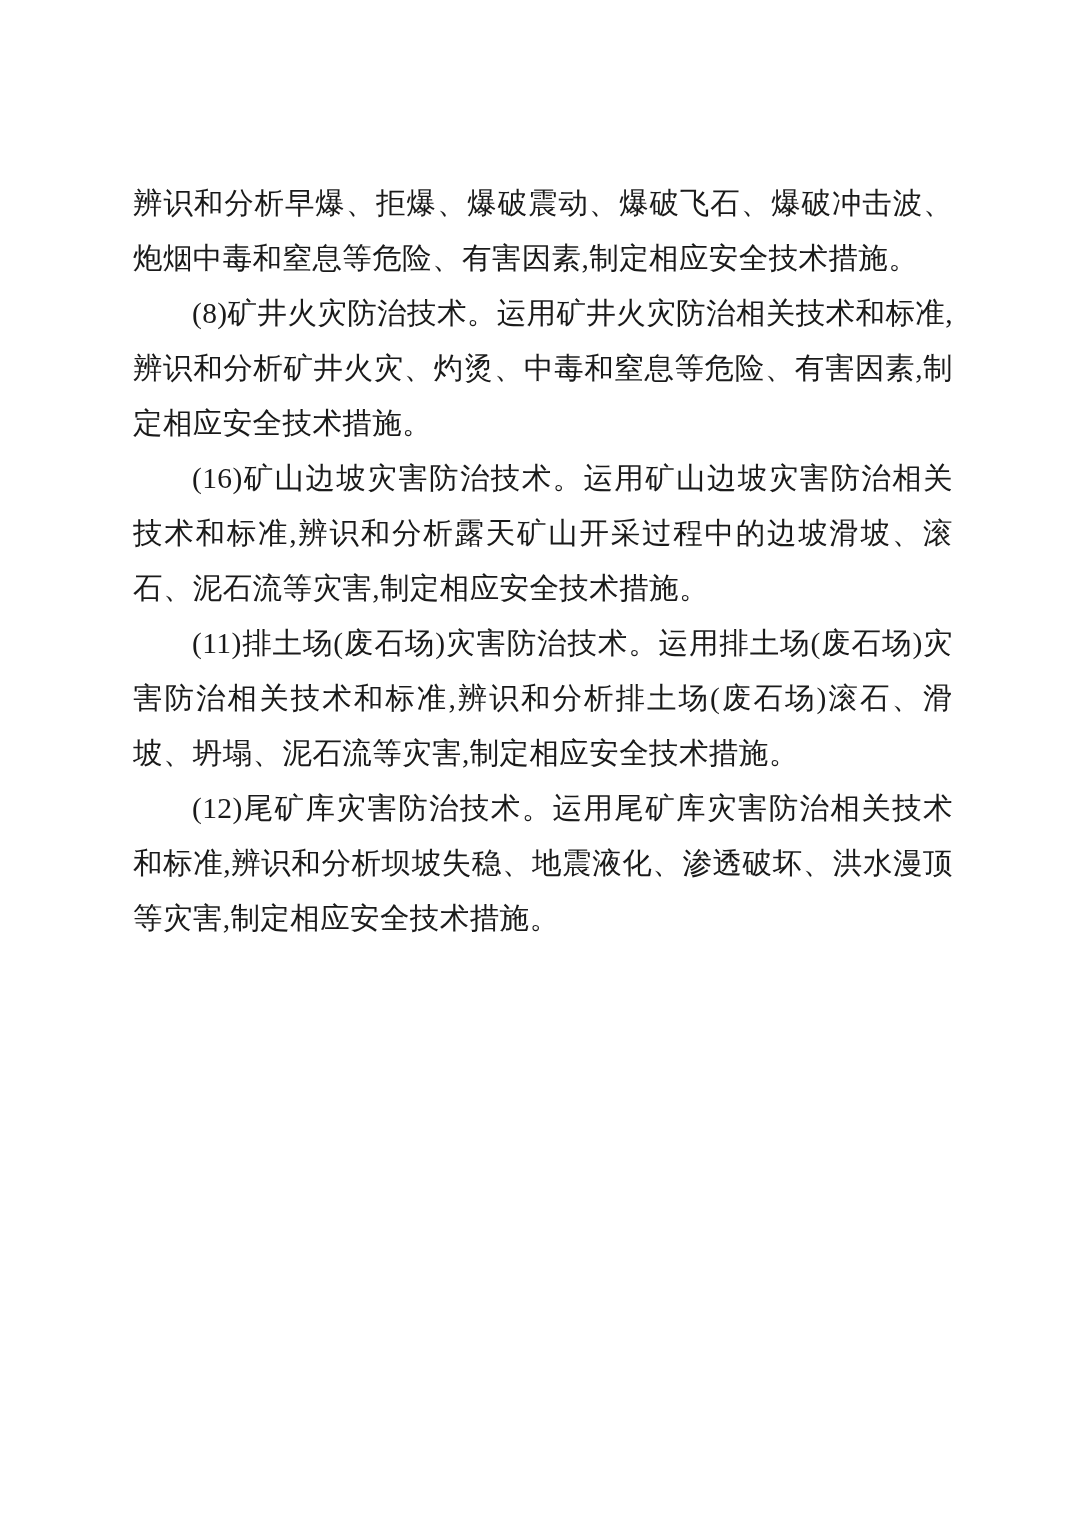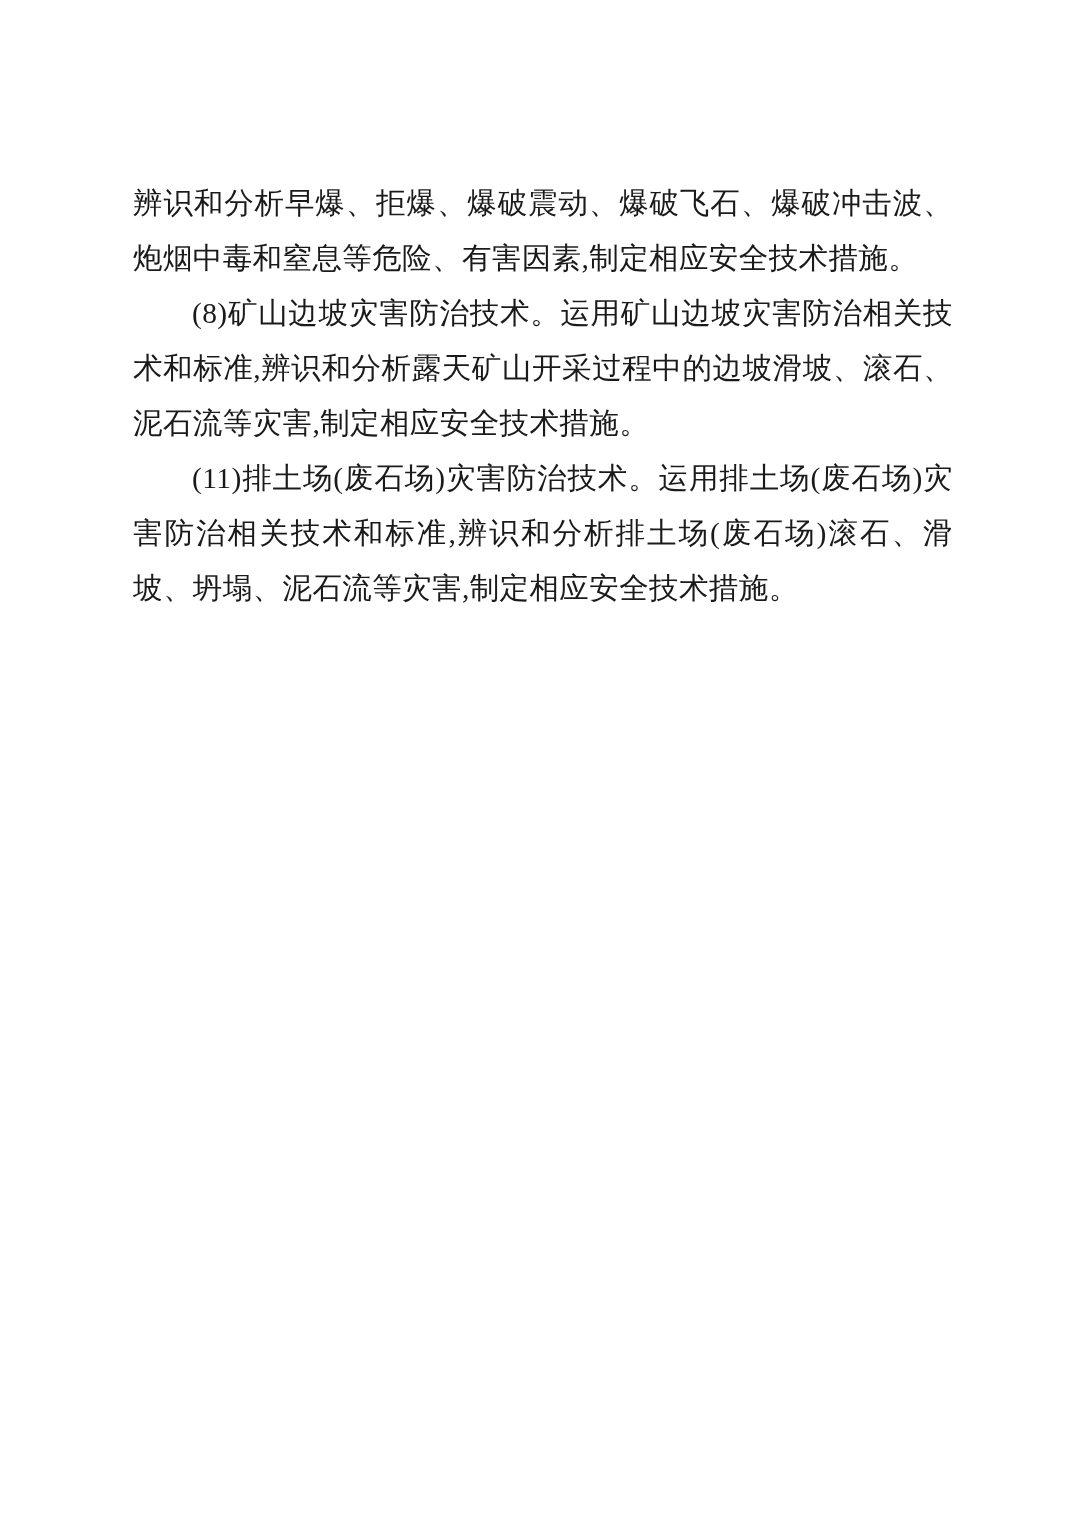--- a/index.html
+++ b/index.html
@@ -51,16 +51,18 @@
     letter-spacing: 6px;
     font-family: "Liberation Serif", "DejaVu Serif", serif;
   }
 </style>
 </head>
 <body>
 
 <div class="page">
   <div class="content">
     <p class="para">辨识和分析早爆、拒爆、爆破震动、爆破飞石、爆破冲击波、炮烟中毒和窒息等危险、有害因素,制定相应安全技术措施。</p>
-    <p class="para indent">(8)矿山边坡灾害防治技术。运用矿山边坡灾害防治相关技术和标准,辨识和分析露天矿山开采过程中的边坡滑坡、滚石、泥石流等灾害,制定相应安全技术措施。</p>
+    <p class="para indent">(8)矿井火灾防治技术。运用矿井火灾防治相关技术和标准,辨识和分析矿井火灾、灼烫、中毒和窒息等危险、有害因素,制定相应安全技术措施。</p>
+    <p class="para indent">(16)矿山边坡灾害防治技术。运用矿山边坡灾害防治相关技术和标准,辨识和分析露天矿山开采过程中的边坡滑坡、滚石、泥石流等灾害,制定相应安全技术措施。</p>
     <p class="para indent">(11)排土场(废石场)灾害防治技术。运用排土场(废石场)灾害防治相关技术和标准,辨识和分析排土场(废石场)滚石、滑坡、坍塌、泥石流等灾害,制定相应安全技术措施。</p>
+    <p class="para indent">(12)尾矿库灾害防治技术。运用尾矿库灾害防治相关技术和标准,辨识和分析坝坡失稳、地震液化、渗透破坏、洪水漫顶等灾害,制定相应安全技术措施。</p>
   </div>
 </div>
 
 </body></html>

